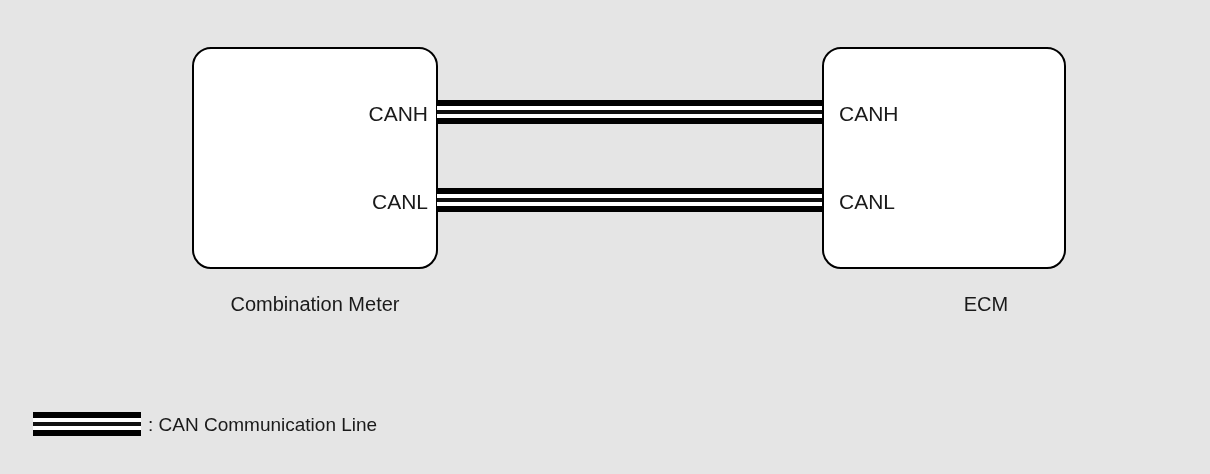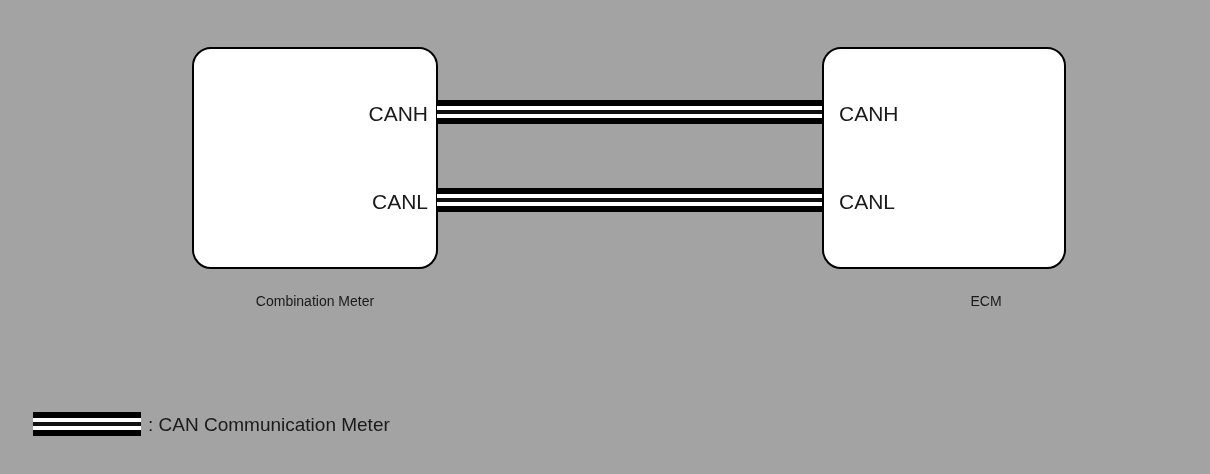--- a/index.html
+++ b/index.html
@@ -7,21 +7,21 @@
     padding: 0;
     background: #ffffff;
   }
   body {
     font-family: "Liberation Sans", sans-serif;
   }
   #canvas {
     position: relative;
     width: 1210px;
     height: 474px;
-    background: #a3a3a3;
+    background: #e5e5e5;
     overflow: hidden;
   }
 
   
   .node-box {
     position: absolute;
     box-sizing: border-box;
     border: 2.5px solid #000000;
     border-radius: 19px;
     background: #ffffff;
@@ -88,21 +88,21 @@
   #line-canl {
     left: 437px;
     top: 188px;
     width: 386px;
     height: 24px;
   }
 
   
   .caption {
     position: absolute;
-    font-size: 14px;
+    font-size: 20px;
     color: #1a1a1a;
     text-align: center;
     white-space: nowrap;
     line-height: 1;
   }
   #caption-meter { left: 192px; top: 294px; width: 246px; }
   #caption-ecm   { left: 864px; top: 294px; width: 244px; }
 
   
   #legend {
@@ -181,16 +181,16 @@
   <div id="caption-ecm" class="caption">ECM</div>
 
   <div id="legend">
     <div id="legend-swatch">
       <div class="stripe-thick"></div>
       <div class="gap"></div>
       <div class="stripe-thin"></div>
       <div class="gap"></div>
       <div class="stripe-thick"></div>
     </div>
-    <div id="legend-text">: CAN Communication Meter</div>
+    <div id="legend-text">: CAN Communication Line</div>
   </div>
 
 </div>
 
 </body></html>

